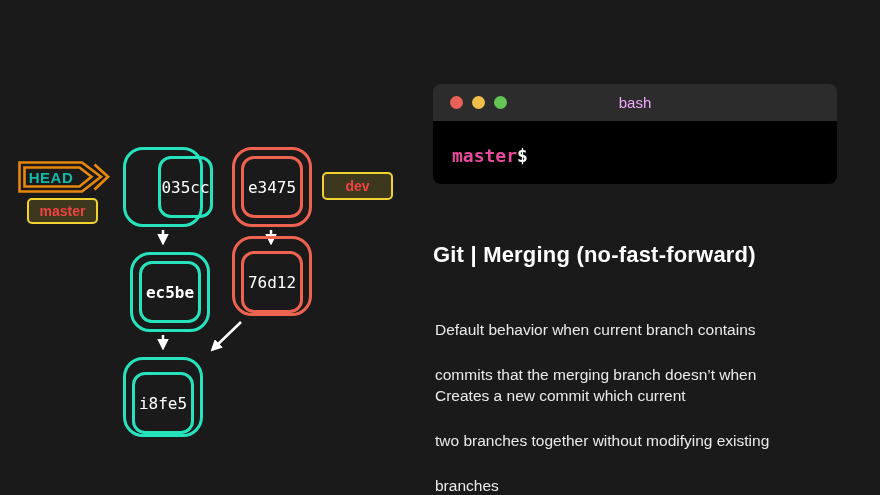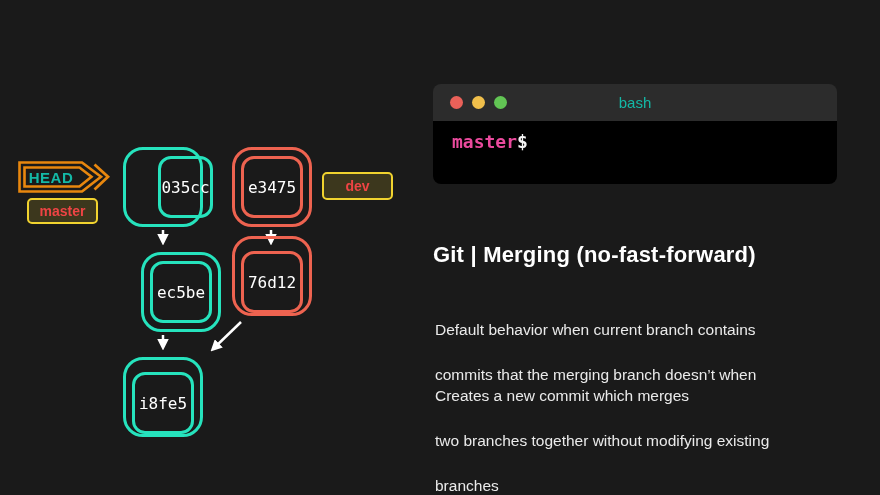--- a/index.html
+++ b/index.html
@@ -32,21 +32,21 @@
   }
   .node .hash{
     font-family:"DejaVu Sans Mono",monospace;font-size:16px;color:#fff;
     letter-spacing:0px;
   }
   .node.teal, .node.teal .inner{border-color:var(--teal);}
   .node.orange, .node.orange .inner{border-color:var(--orange-red);}
 
   .n-035cc{left:123px;top:147px;padding-left:45px;}
   .n-e3475{left:232px;top:147px;}
-  .n-ec5be{left:141px;top:252px;}
+  .n-ec5be{left:130px;top:252px;font-weight:bold;}
   .n-76d12{left:232px;top:236px;align-items:flex-end;}
   .n-i8fe5{left:123px;top:357px;align-items:flex-end;}
 
   .arrows{position:absolute;left:0;top:0;width:880px;height:495px;pointer-events:none;}
 
   
   .head-pointer{position:absolute;left:18px;top:161px;width:93px;height:32px;}
   .head-pointer .head-text{
     position:absolute;left:0;top:0;width:66px;height:32px;
     display:flex;align-items:center;justify-content:center;
@@ -68,24 +68,24 @@
   }
   .titlebar{
     position:relative;height:37px;background:var(--titlebar);
     display:flex;align-items:center;justify-content:center;
   }
   .traffic{position:absolute;left:17px;top:0;height:37px;display:flex;align-items:center;gap:9px;}
   .dot{width:13px;height:13px;border-radius:50%;}
   .dot.red{background:#ea6159;}
   .dot.yellow{background:#f0bf4b;}
   .dot.green{background:#62c554;}
-  .term-title{color:#14b8a6;font-size:15px;}
+  .term-title{color:#f0abfc;font-size:15px;}
   .term-body{
     height:63px;background:var(--term-bg);
-    padding:10px 0 0 19px;
+    padding:24px 0 0 19px;
     font-family:"DejaVu Sans Mono",monospace;font-size:18px;font-weight:bold;
   }
   .prompt-branch{color:var(--pink);}
   .prompt-symbol{color:#f5f5f5;}
 
   
   .content-title{
     position:absolute;left:433px;top:242px;width:420px;
     color:#ffffff;font-size:22px;font-weight:bold;letter-spacing:0.2px;
   }
@@ -167,18 +167,18 @@
   </div>
 
   <h1 class="content-title">Git | Merging (no-fast-forward)</h1>
 
   <div class="para para-1">
     <span>Default behavior when current branch contains</span>
     <span>commits that the merging branch doesn’t when</span>
   </div>
 
   <div class="para para-2">
-    <span>Creates a new commit which merges</span>
+    <span>Creates a new commit which current</span>
     <span>two branches together without modifying existing</span>
     <span>branches</span>
   </div>
 
 </div>
 
 </body></html>

